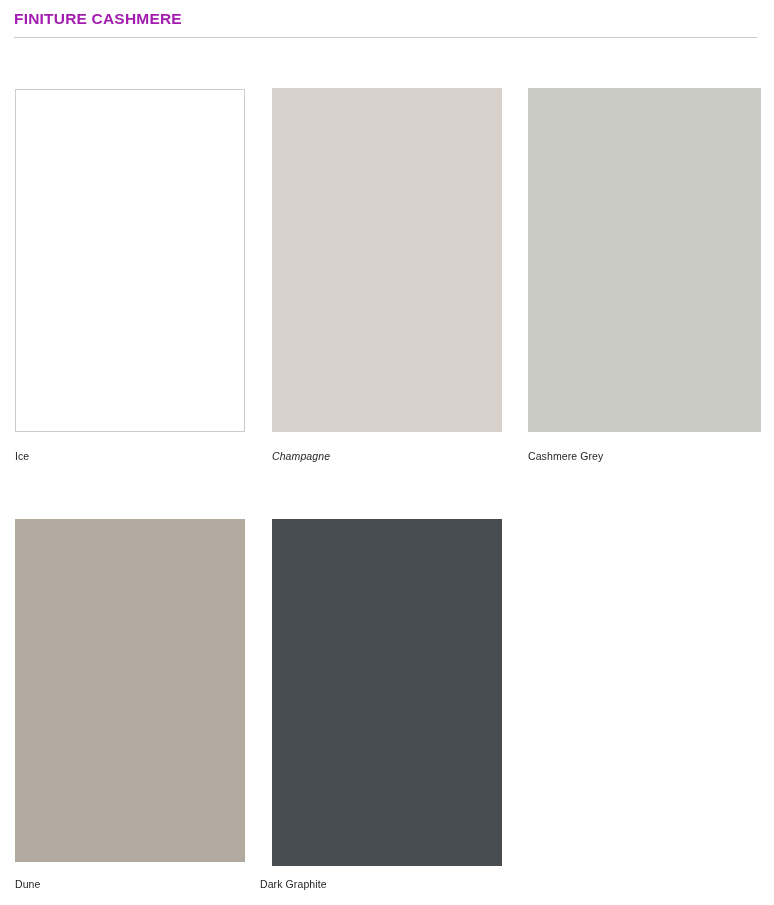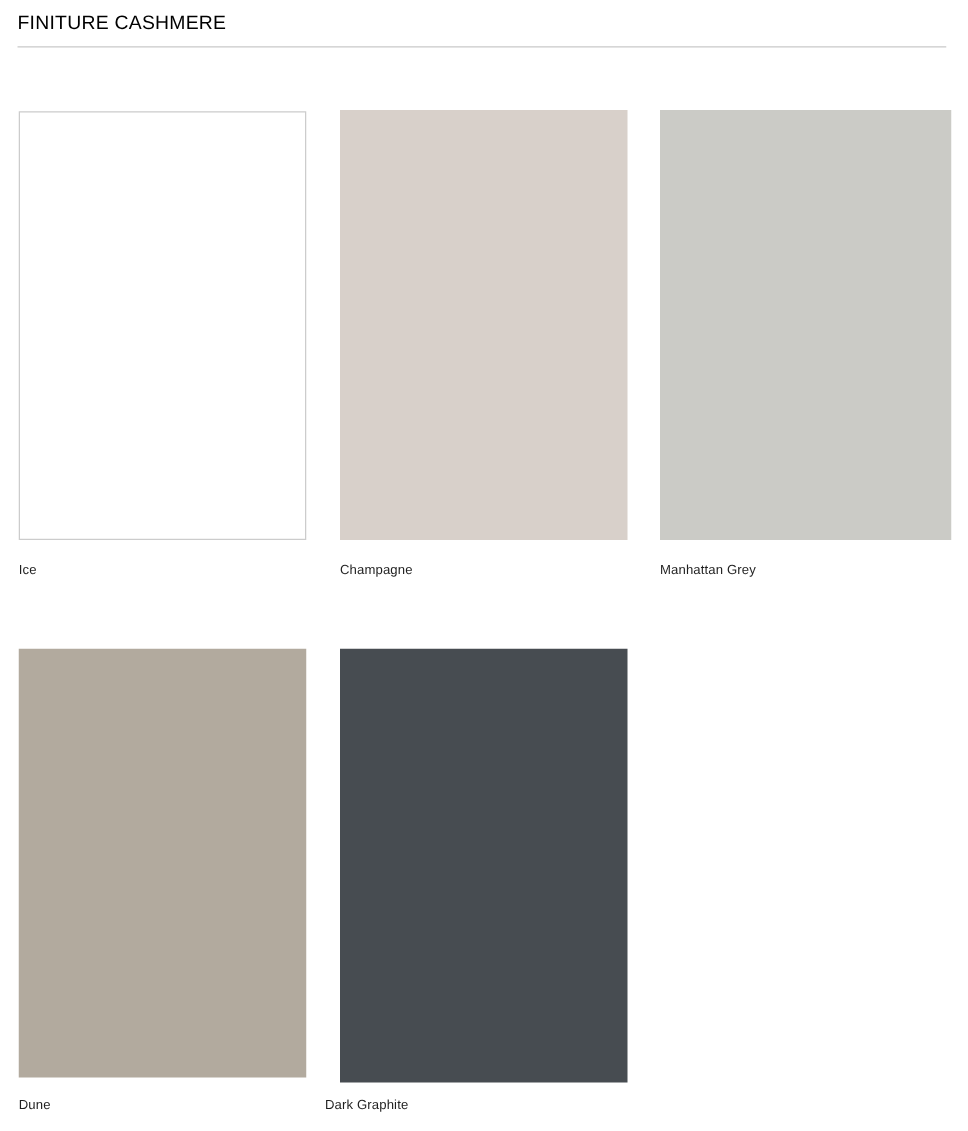--- a/index.html
+++ b/index.html
@@ -20,23 +20,23 @@
     position: absolute;
     inset: 0;
   }
 
   
   .page-title {
     position: absolute;
     left: 14px;
     top: 10px;
     font-size: 15.5px;
-    font-weight: normal;
+    font-weight: bold;
     letter-spacing: 0.2px;
-    color: #000000;
+    color: #a21caf;
     white-space: nowrap;
   }
 
   .title-rule {
     position: absolute;
     left: 14px;
     top: 37px;
     width: 743px;
     height: 1px;
     background: #c9c9c9;
@@ -99,25 +99,25 @@
 
 
   <div class="swatch-grid">
       <div class="swatch-cell" style="left: 15px; top: 89px; width: 230px; height: 343px;">
         <div class="swatch-chip bordered" style="background: rgb(255, 255, 255);"></div>
       </div>
       <div class="swatch-label" style="left: 15px; top: 450px;">Ice</div>
       <div class="swatch-cell" style="left: 272px; top: 88px; width: 230px; height: 344px;">
         <div class="swatch-chip" style="background: rgb(216, 208, 202);"></div>
       </div>
-      <div class="swatch-label" style="left: 272px; top: 450px;">Champagne</div>
+      <div class="swatch-label" style="left: 272px; top: 450px; font-style: italic;">Champagne</div>
       <div class="swatch-cell" style="left: 528px; top: 88px; width: 233px; height: 344px;">
         <div class="swatch-chip" style="background: rgb(203, 203, 198);"></div>
       </div>
-      <div class="swatch-label" style="left: 528px; top: 450px;">Manhattan Grey</div>
+      <div class="swatch-label" style="left: 528px; top: 450px;">Cashmere Grey</div>
       <div class="swatch-cell" style="left: 15px; top: 519px; width: 230px; height: 343px;">
         <div class="swatch-chip" style="background: rgb(178, 170, 158);"></div>
       </div>
       <div class="swatch-label" style="left: 15px; top: 878px;">Dune</div>
       <div class="swatch-cell" style="left: 272px; top: 519px; width: 230px; height: 347px;">
         <div class="swatch-chip" style="background: rgb(71, 76, 81);"></div>
       </div>
       <div class="swatch-label" style="left: 260px; top: 878px;">Dark Graphite</div>
     </div>
 

